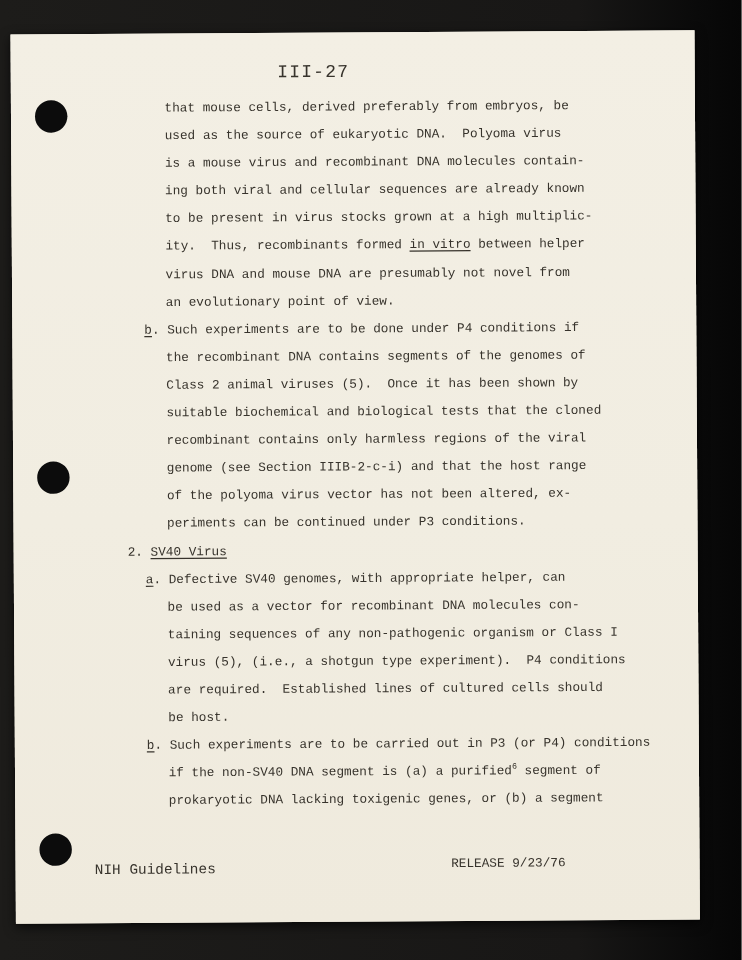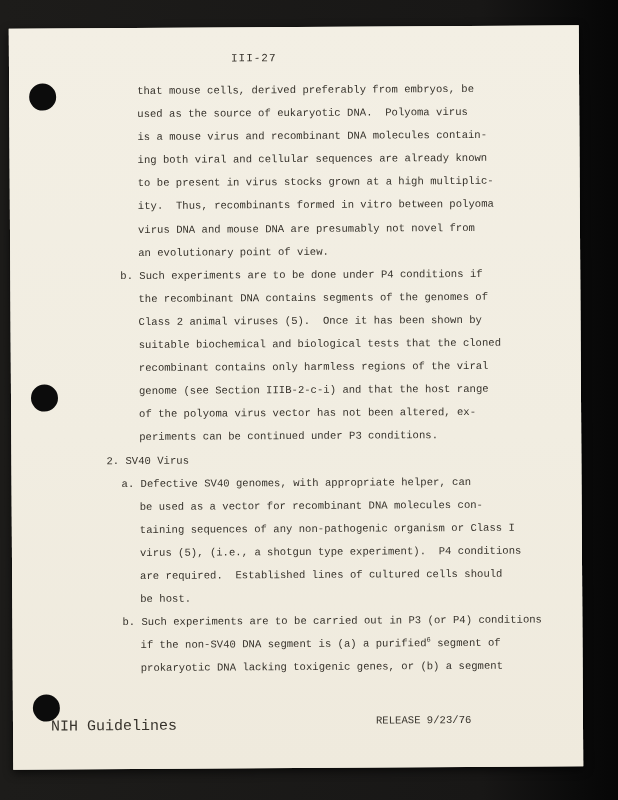--- a/index.html
+++ b/index.html
@@ -34,52 +34,52 @@
     background: var(--hole, #0c0c0c);
     left: 20px;
   }
   .hole-1 { top: 55px; }
   .hole-2 { top: 356px; }
   .hole-3 { top: 666px; }
   .page-number {
     position: absolute;
     top: 25px;
     left: 222px;
-    font-size: 11px;
+    font-size: 15px;
     letter-spacing: 1px;
     color: var(--ink, #37332c);
     white-space: pre;
   }
   .content {
     position: absolute;
     top: 52px;
     left: 0;
     right: 0;
   }
   .line {
     height: 23.1px;
     line-height: 23.1px;
     font-size: 10.6px;
     color: var(--ink, #37332c);
     white-space: pre;
   }
   .indent-0 { padding-left: 95px; }
   .indent-1 { padding-left: 110px; }
   .indent-2 { padding-left: 128px; }
-  .u { text-underline-offset: 2px; }
+  .u { text-decoration: underline; text-underline-offset: 2px; }
   .sup {
     font-size: 7px;
     vertical-align: super;
     line-height: 0;
   }
   .footer-left {
     position: absolute;
     top: 690px;
-    left: 38px;
-    font-size: 15px;
+    left: 66px;
+    font-size: 12px;
     color: var(--ink, #37332c);
     white-space: pre;
   }
   .footer-right {
     position: absolute;
     top: 688px;
     left: 363px;
     font-size: 10.6px;
     color: var(--ink, #37332c);
     white-space: pre;
@@ -94,21 +94,21 @@
   <div class="punch-hole hole-3"></div>
 
   <div class="page-number">III-27</div>
 
   <div class="content">
       <div class="line indent-2"><span>that mouse cells, derived preferably from embryos, be</span></div>
       <div class="line indent-2"><span>used as the source of eukaryotic DNA.  Polyoma virus</span></div>
       <div class="line indent-2"><span>is a mouse virus and recombinant DNA molecules contain-</span></div>
       <div class="line indent-2"><span>ing both viral and cellular sequences are already known</span></div>
       <div class="line indent-2"><span>to be present in virus stocks grown at a high multiplic-</span></div>
-      <div class="line indent-2"><span>ity.  Thus, recombinants formed </span><span class="u">in vitro</span><span> between polyoma</span></div>
+      <div class="line indent-2"><span>ity.  Thus, recombinants formed </span><span class="u">in vitro</span><span> between helper</span></div>
       <div class="line indent-2"><span>virus DNA and mouse DNA are presumably not novel from</span></div>
       <div class="line indent-2"><span>an evolutionary point of view.</span></div>
       <div class="line indent-1"><span class="u">b</span><span>. Such experiments are to be done under P4 conditions if</span></div>
       <div class="line indent-2"><span>the recombinant DNA contains segments of the genomes of</span></div>
       <div class="line indent-2"><span>Class 2 animal viruses (5).  Once it has been shown by</span></div>
       <div class="line indent-2"><span>suitable biochemical and biological tests that the cloned</span></div>
       <div class="line indent-2"><span>recombinant contains only harmless regions of the viral</span></div>
       <div class="line indent-2"><span>genome (see Section IIIB-2-c-i) and that the host range</span></div>
       <div class="line indent-2"><span>of the polyoma virus vector has not been altered, ex-</span></div>
       <div class="line indent-2"><span>periments can be continued under P3 conditions.</span></div>

